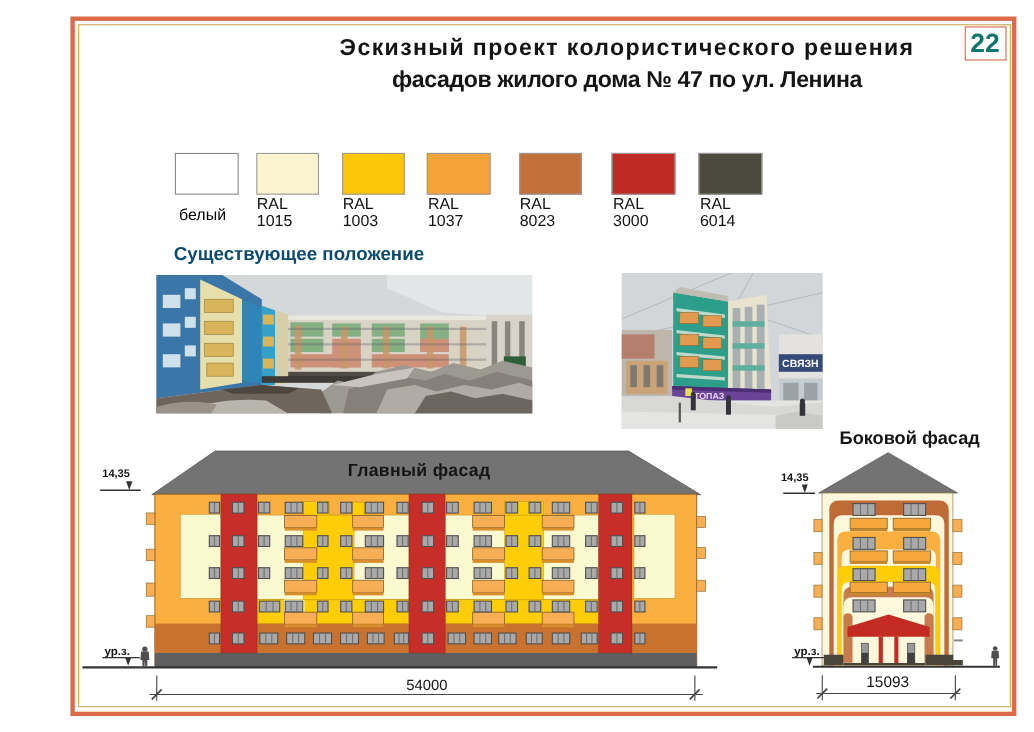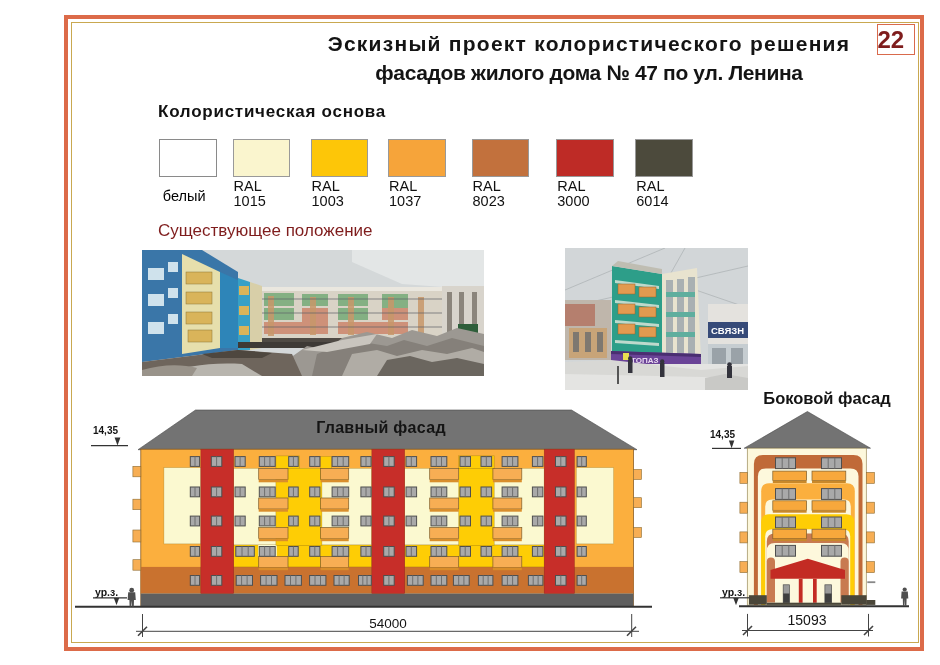--- a/index.html
+++ b/index.html
@@ -8,29 +8,28 @@
   .abs{position:absolute;}
 </style>
 </head>
 <body>
 <div id="page">
 
   <div class="abs" style="left:63.8px;top:15px;width:852.4px;height:628px;border:4.5px solid #DC6B49;"></div>
   <div class="abs" style="left:71px;top:22px;width:845.5px;height:619px;border:1px solid #C9A850;"></div>
 
   <div class="abs" style="left:876.5px;top:24px;width:36px;height:29px;border:1.5px solid #D96A4C;background:#fff;
-       font-size:24px;font-weight:bold;color:#7f1d1d;text-align:left;line-height:30px;">22</div>
-
-  <div class="abs" style="left:289px;top:30px;width:600px;text-align:center;font-size:21px;font-weight:bold;color:#141414;line-height:28.5px;">
+       font-size:24px;font-weight:bold;color:#0f766e;text-align:center;line-height:30px;">22</div>
+
+  <div class="abs" style="left:270px;top:30px;width:600px;text-align:center;font-size:21px;font-weight:bold;color:#141414;line-height:28.5px;">
     <div style="letter-spacing:1.25px;">Эскизный проект колористического решения</div>
     <div style="letter-spacing:-0.35px;">фасадов жилого дома № 47 по ул. Ленина</div>
   </div>
 
-  <div class="abs" style="left:158px;top:101.5px;font-size:17px;font-weight:bold;color:#111;letter-spacing:0.75px;">Колористическая основа</div>
-  <div class="abs" style="left:158px;top:220.5px;font-size:17px;font-weight:normal;color:#7f1d1d;">Существующее положение</div>
+  <div class="abs" style="left:158px;top:220.5px;font-size:17px;font-weight:bold;color:#0c4a6e;">Существующее положение</div>
 
   <div class="abs" style="left:159px;top:139px;width:56px;height:36px;background:#fff;border:1px solid #8a8a8a;"></div>
   <div class="abs" style="left:232.5px;top:139px;width:55px;height:36px;background:#FAF5CE;border:1px solid #999;"></div>
   <div class="abs" style="left:310.5px;top:139px;width:55px;height:36px;background:#FDC608;border:1px solid #999;"></div>
   <div class="abs" style="left:388px;top:139px;width:56px;height:36px;background:#F6A43A;border:1px solid #999;"></div>
   <div class="abs" style="left:471.5px;top:139px;width:55px;height:36px;background:#C2713D;border:1px solid #999;"></div>
   <div class="abs" style="left:556.3px;top:139px;width:56px;height:36px;background:#BE2B26;border:1px solid #999;"></div>
   <div class="abs" style="left:635.3px;top:139px;width:56px;height:36px;background:#4C4A3C;border:1px solid #999;"></div>
   <div class="abs" style="left:162.8px;top:188px;font-size:14.5px;color:#000000;">белый</div>
   <div class="abs" style="left:233.5px;top:179px;font-size:14.5px;color:#111;line-height:15px;">RAL<br>1015</div>

